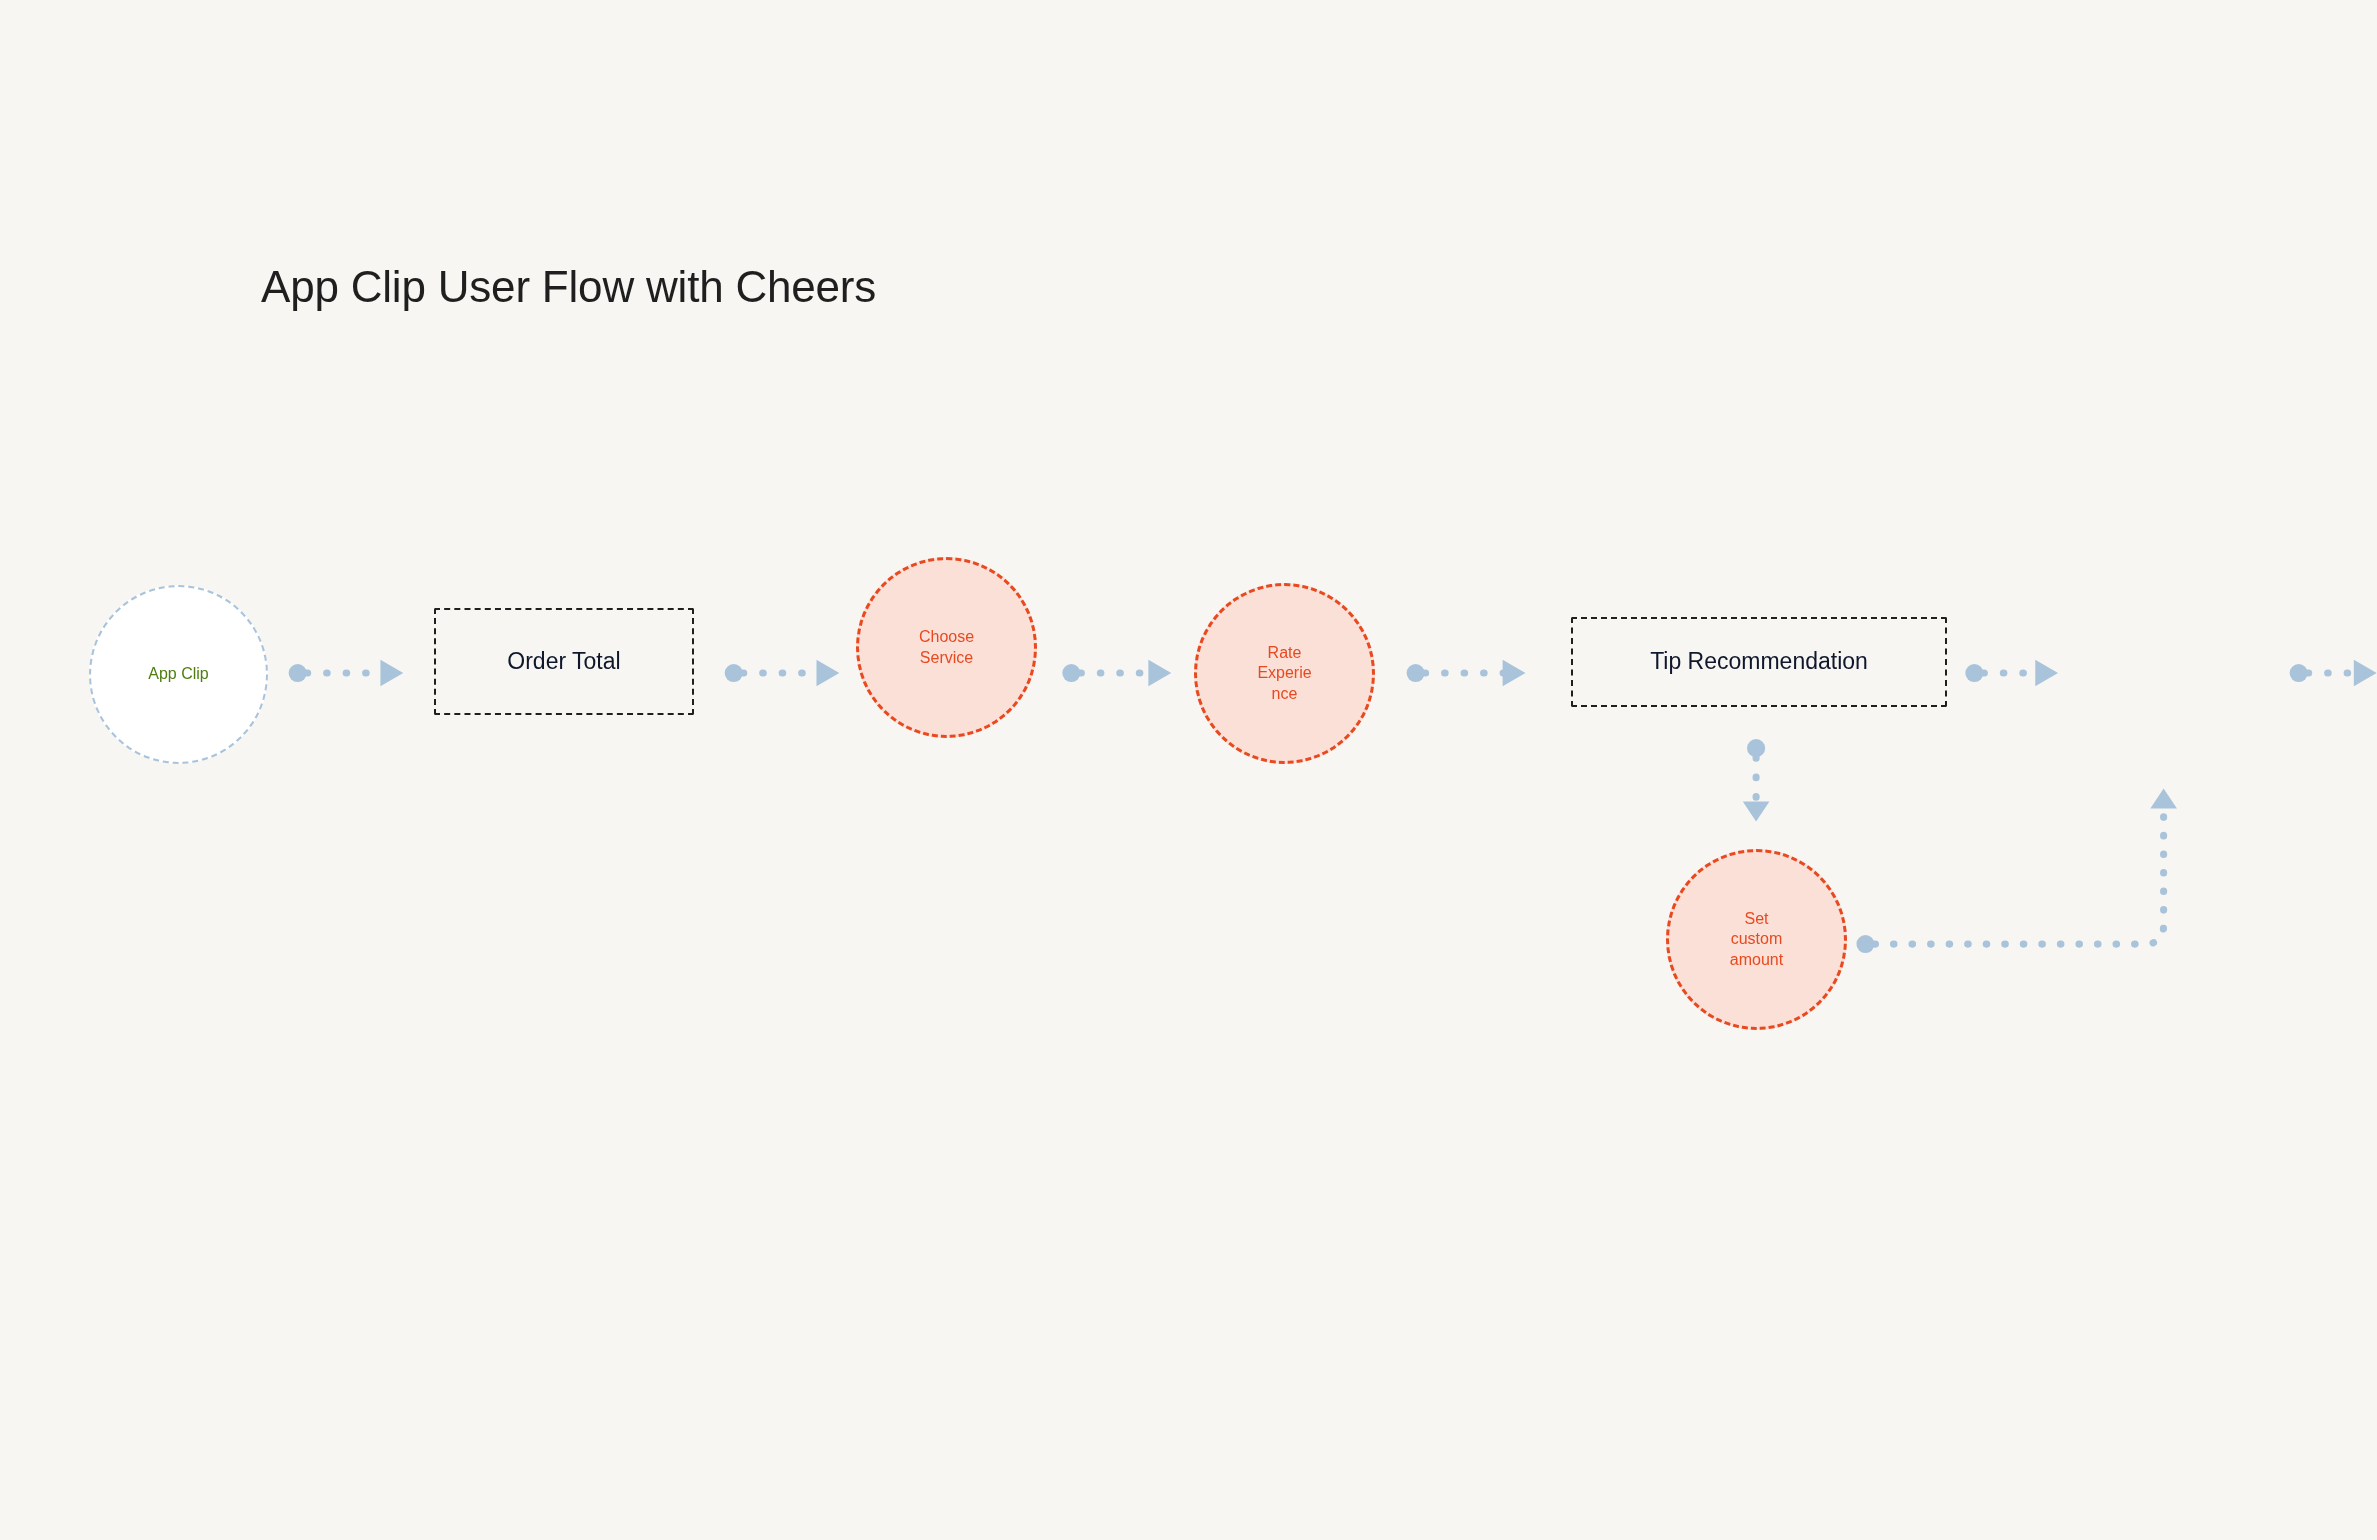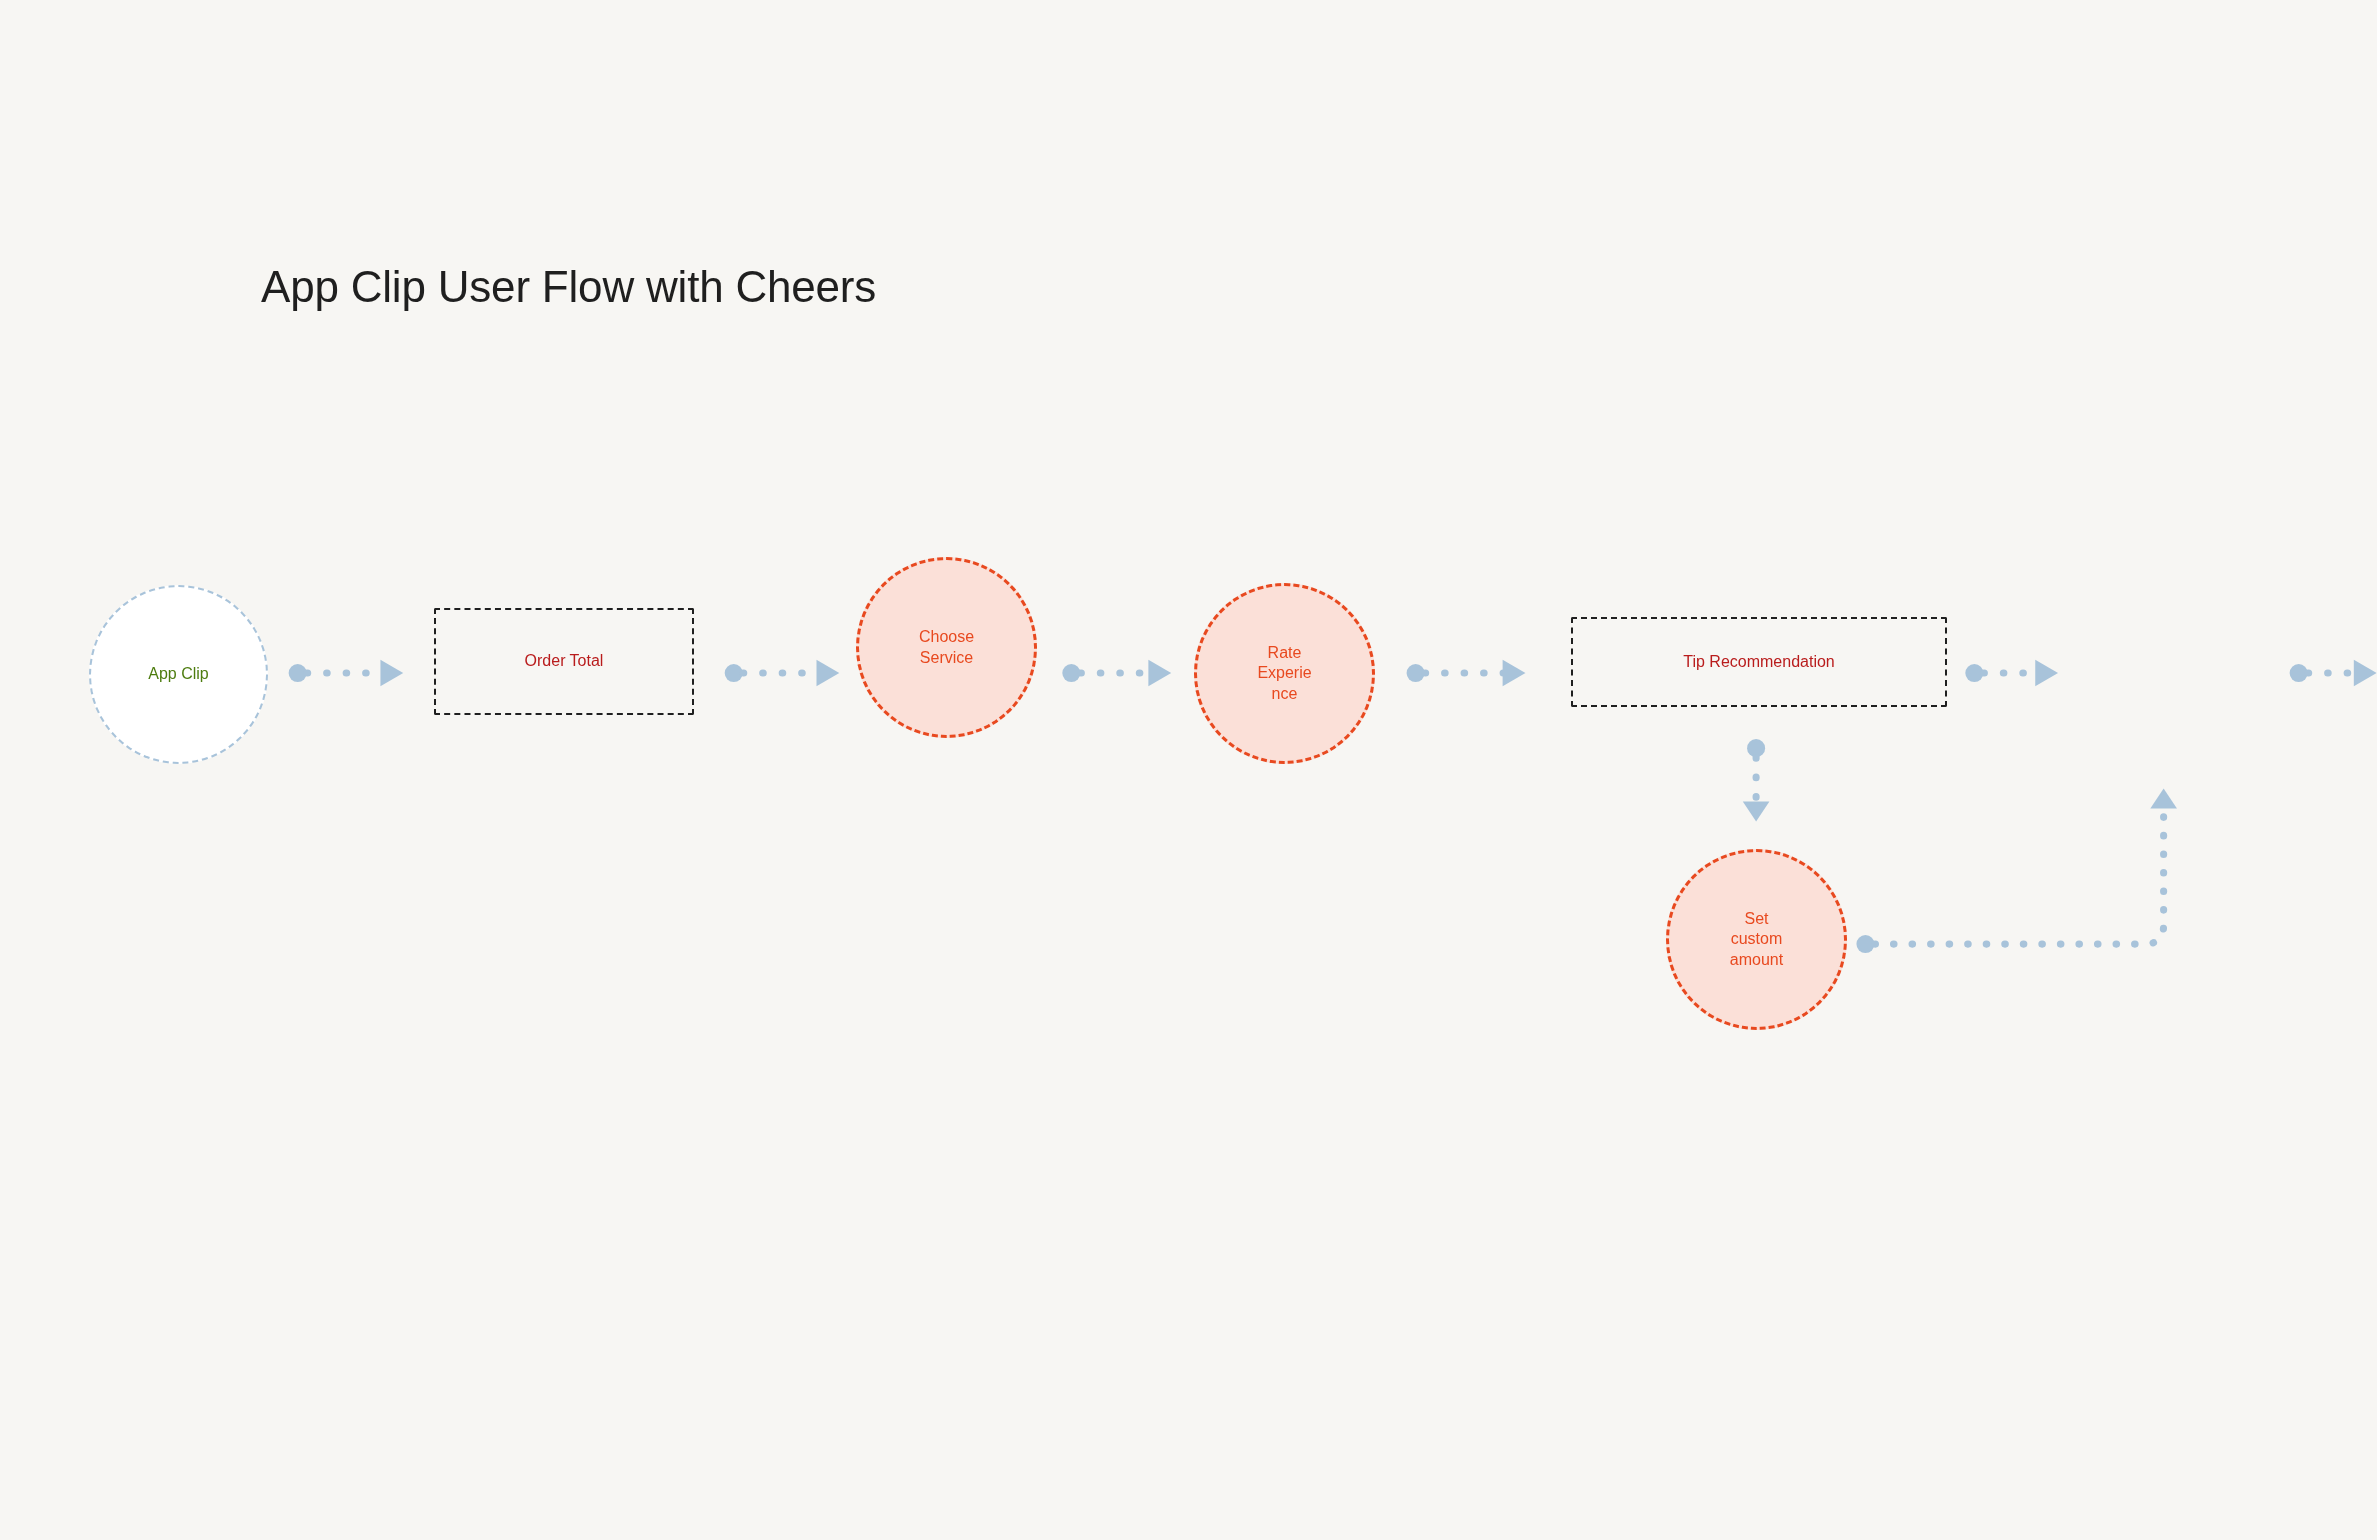--- a/index.html
+++ b/index.html
@@ -65,22 +65,22 @@
     font-size: 16px;
   }
 
   
   .node-rect {
     border: 2.9px dashed #1f1f1f;
     background: transparent;
     border-radius: 1.9px;
   }
   .node-rect .label {
-    color: #b91c1c;
-    font-size: 16px;
+    color: #0f172a;
+    font-size: 23px;
   }
 
   
   .node-process {
     border-radius: 50%;
     background: #fbe0d8;
     border: 3.3px dashed #e8491f;
   }
   .node-process .label {
     color: #e8491f;

